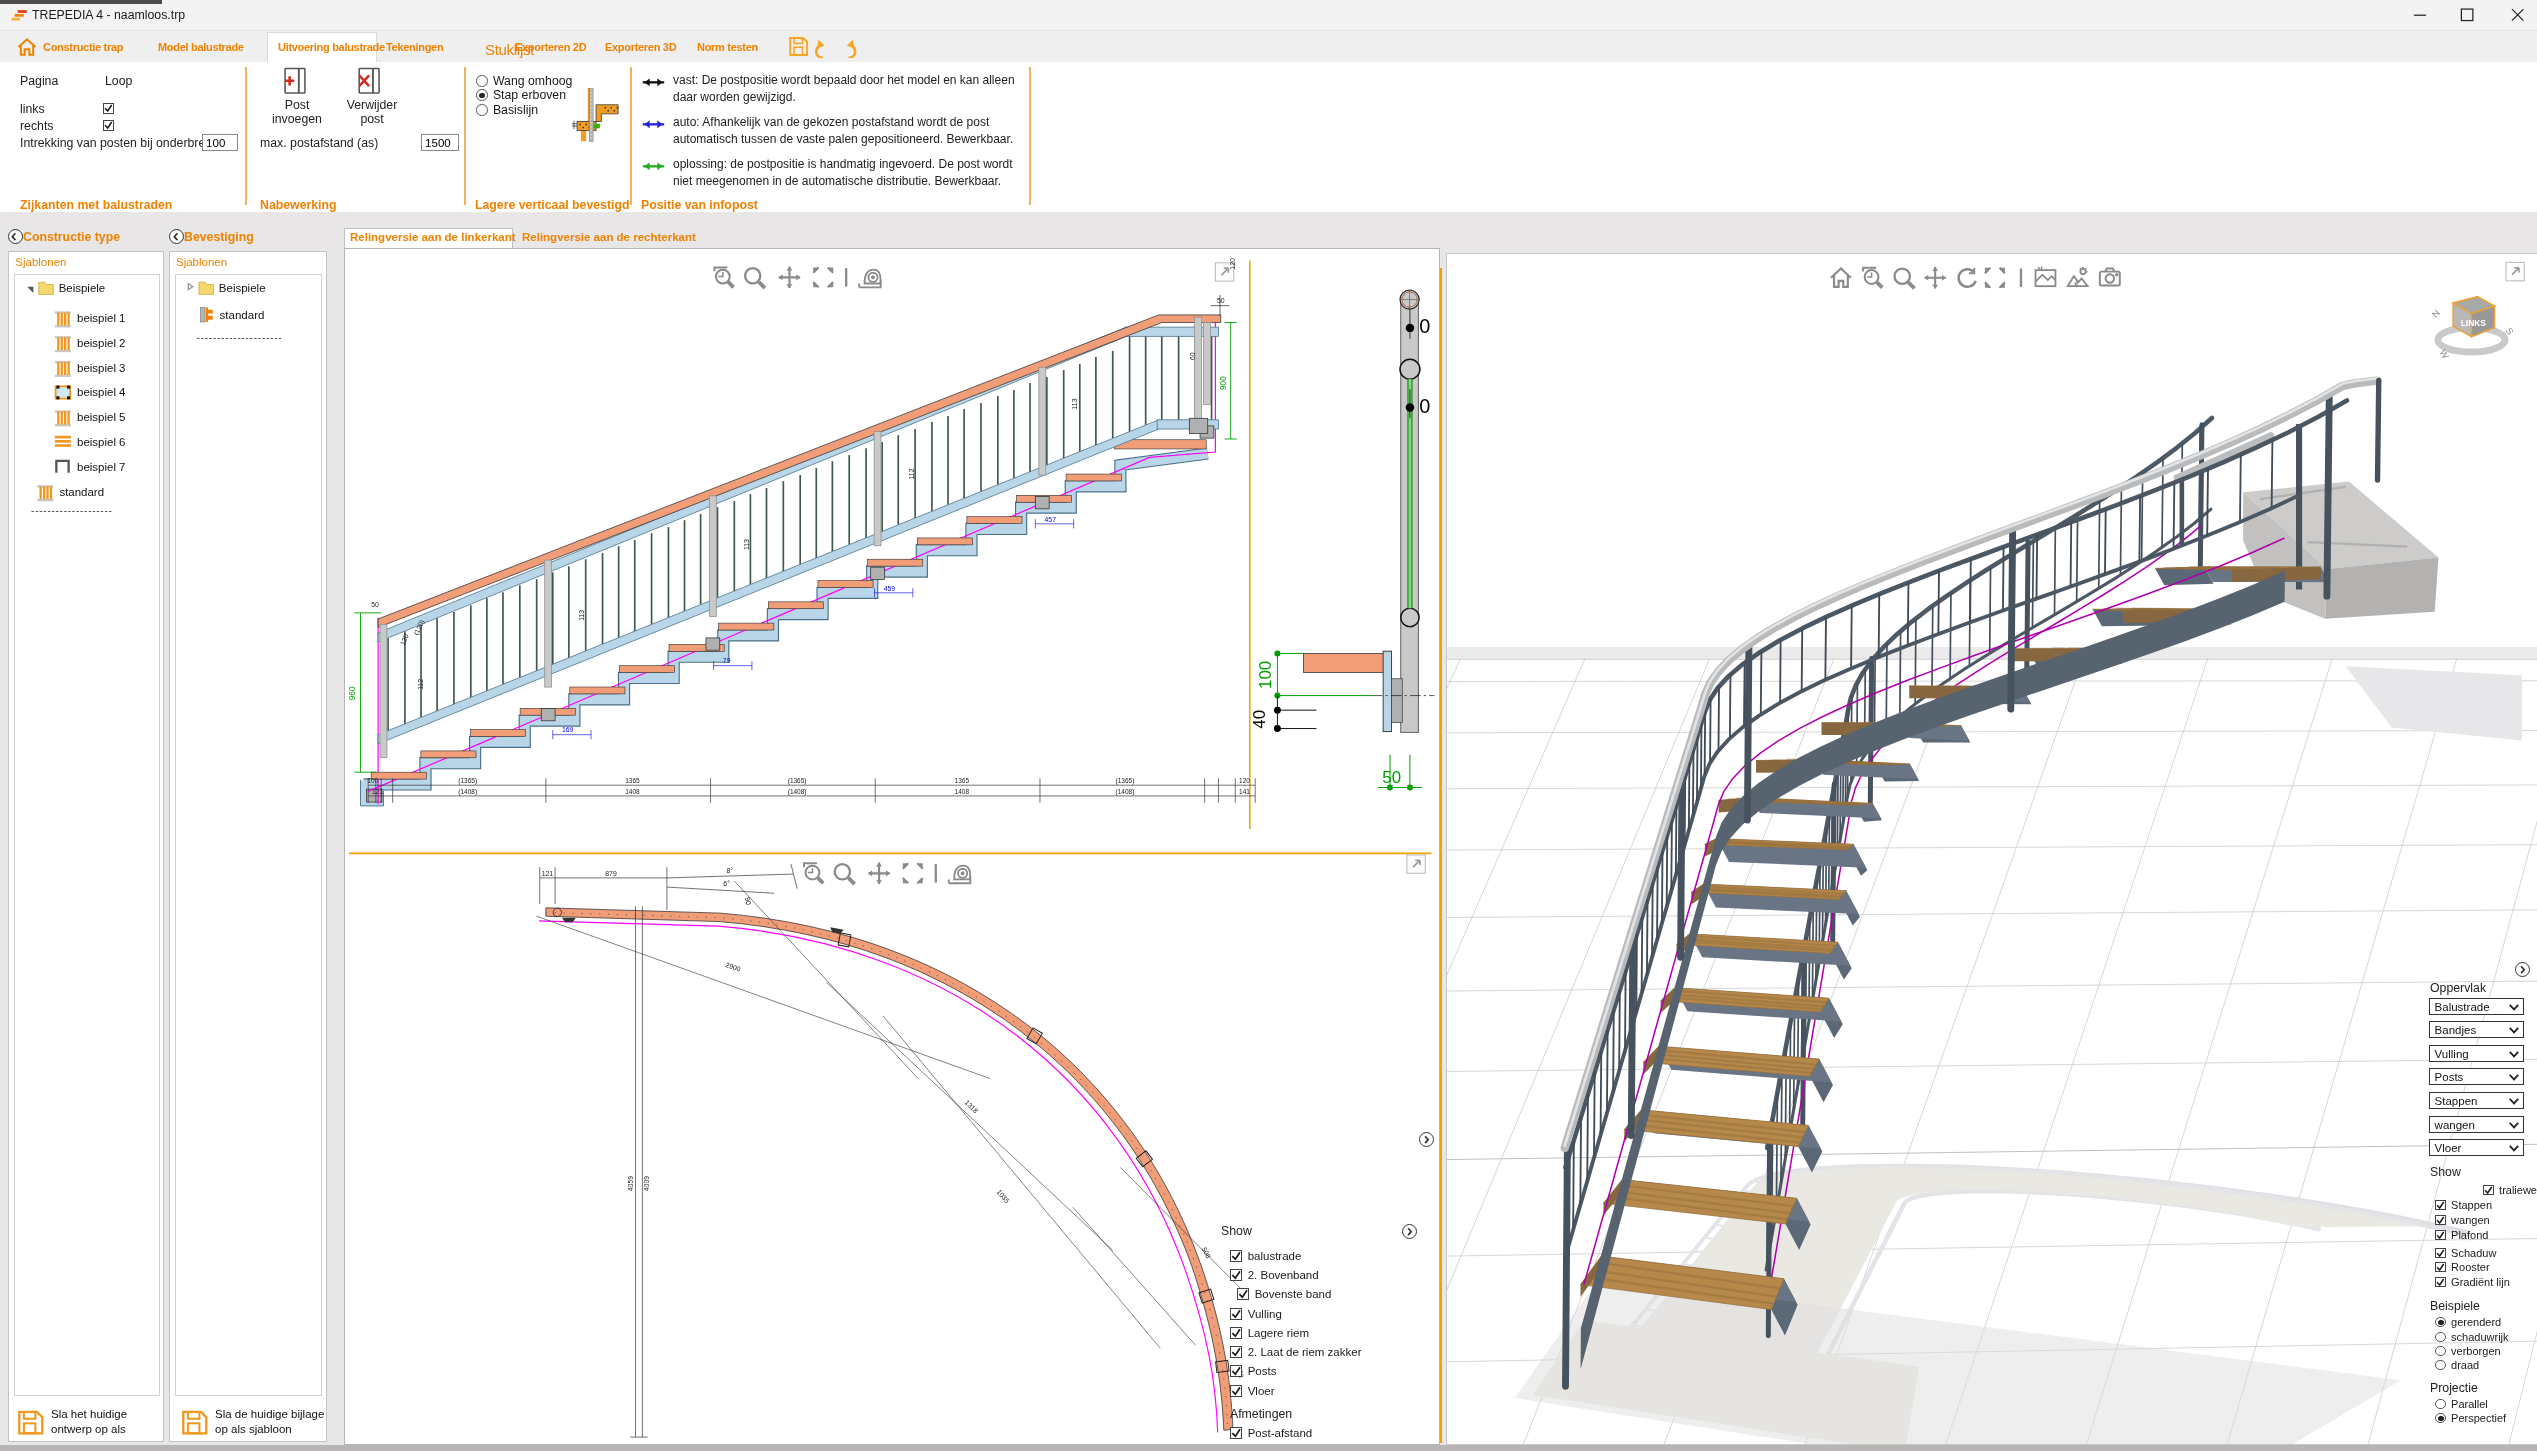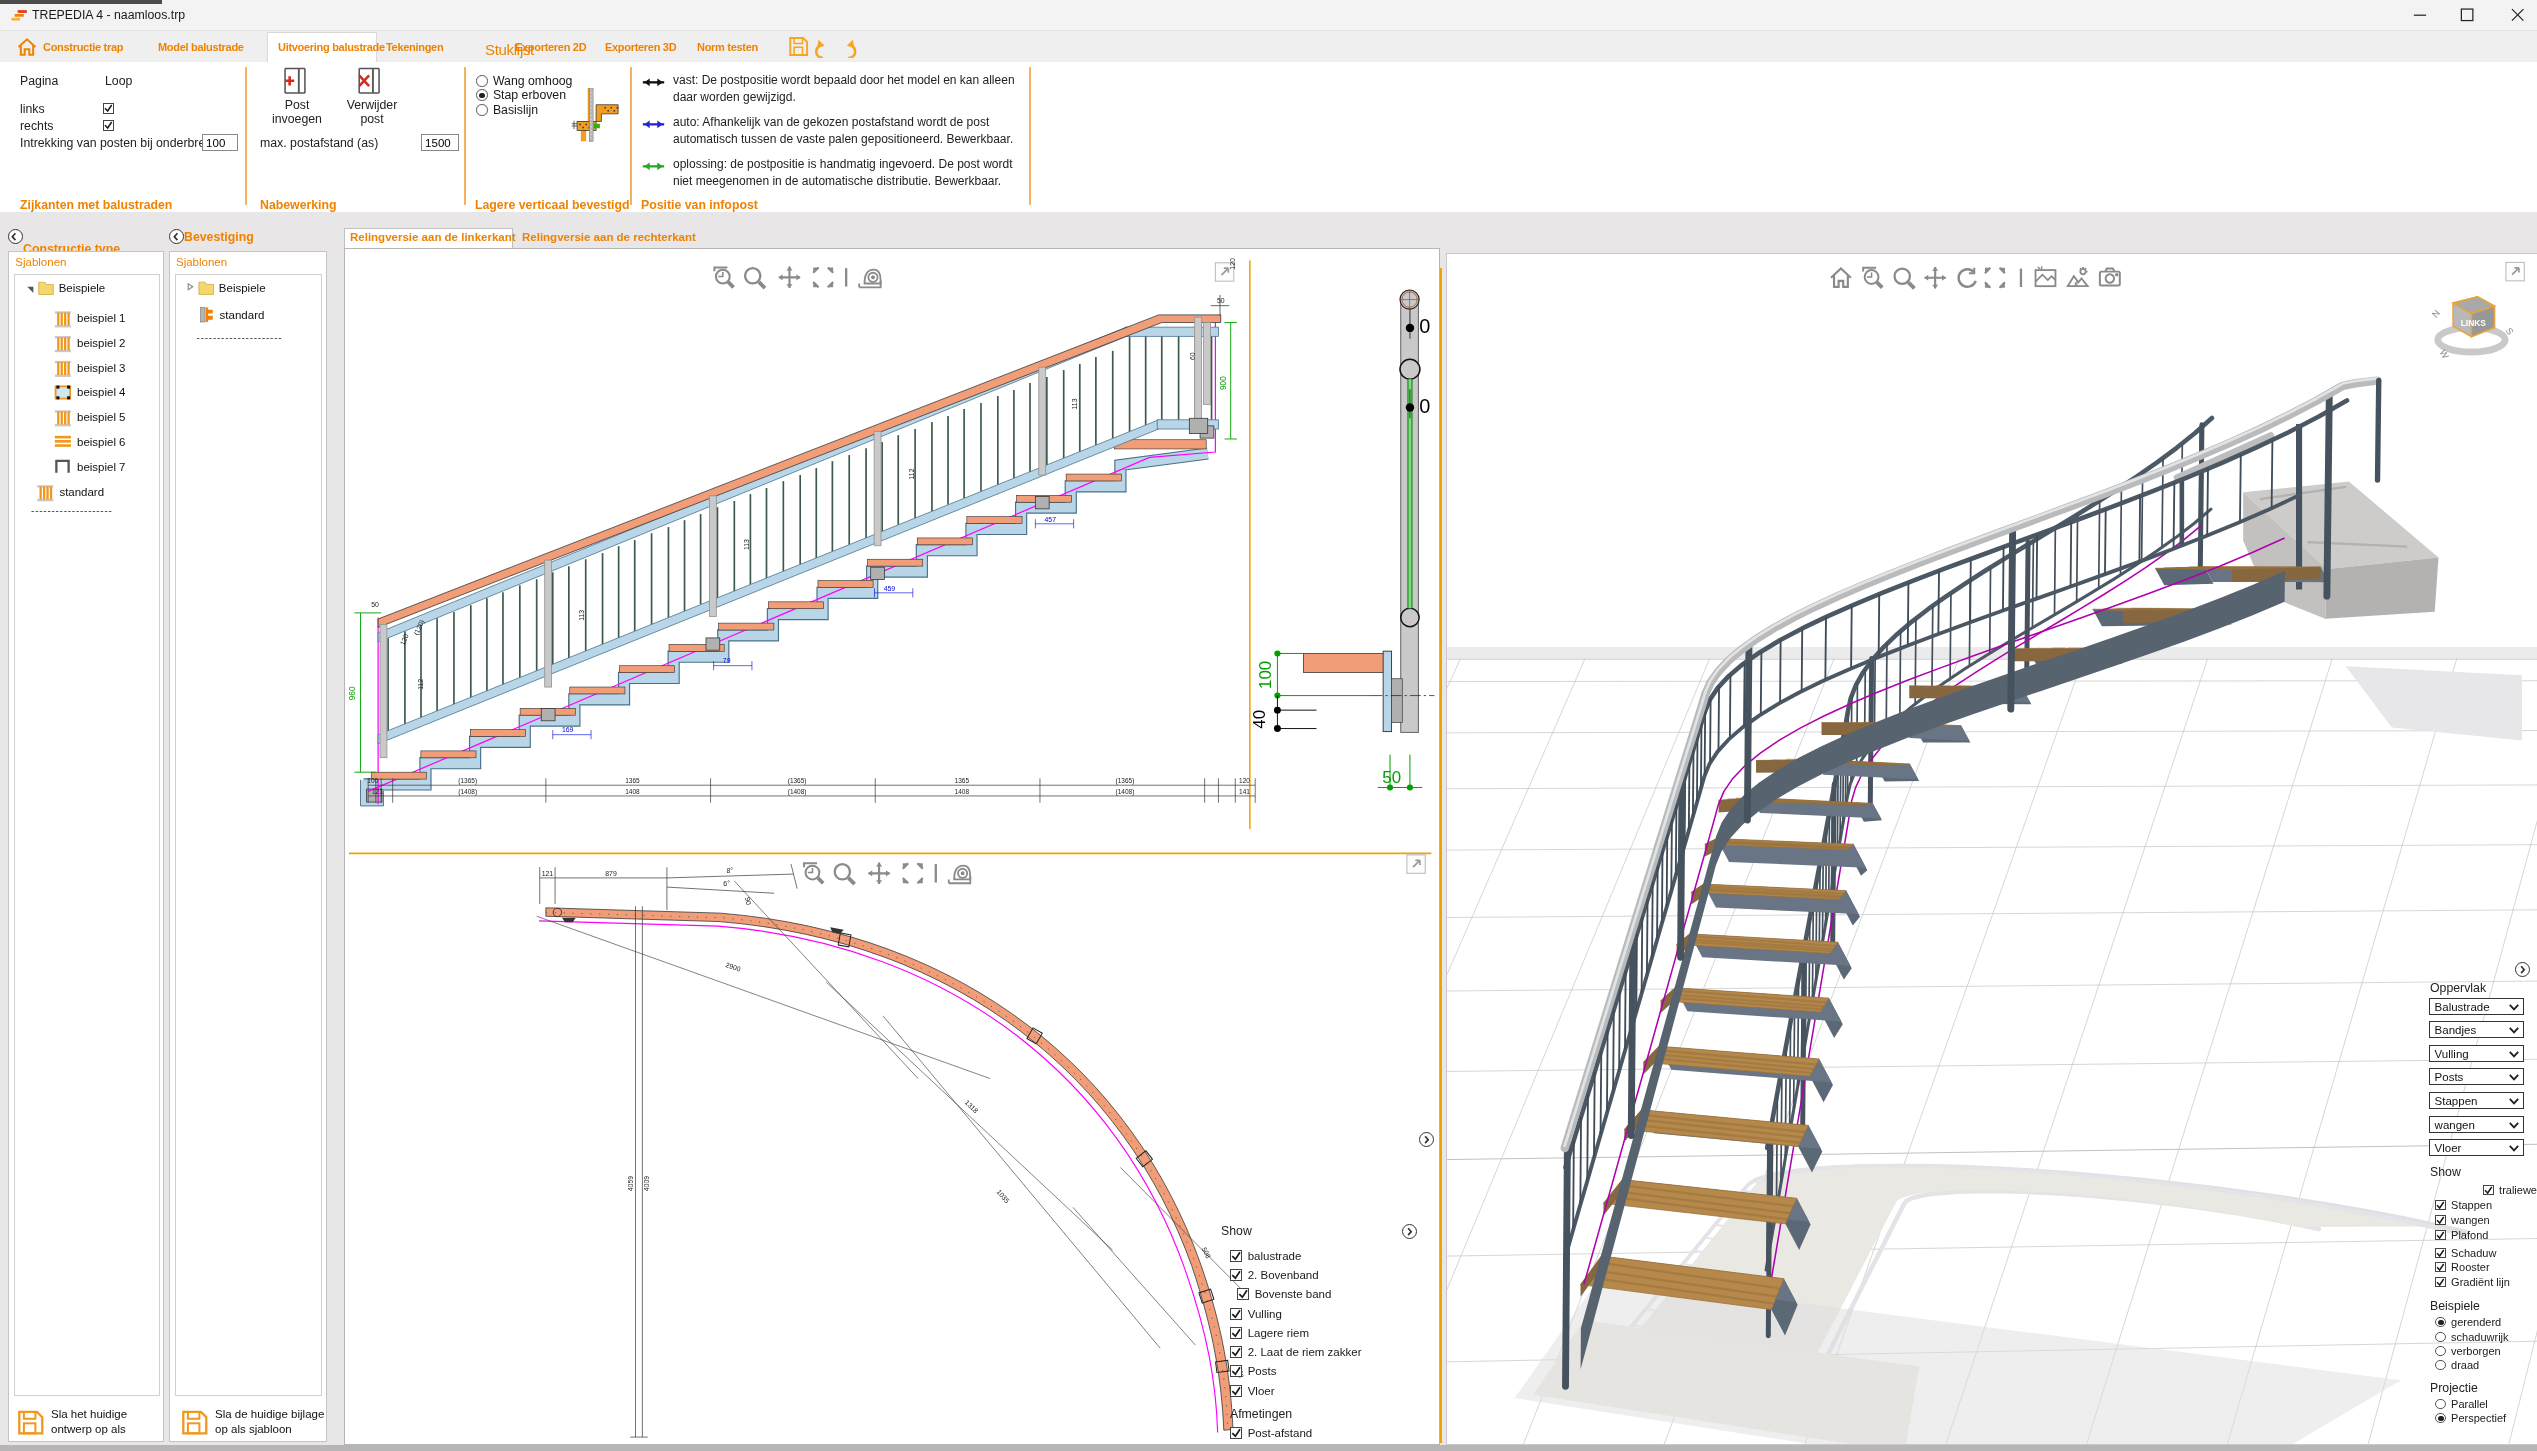--- a/index.html
+++ b/index.html
@@ -143,21 +143,21 @@
 <span class="abs" style="left:673px;top:115px;font-size:12px;color:#222;">auto: Afhankelijk van de gekozen postafstand wordt de post</span>
 <span class="abs" style="left:673px;top:132px;font-size:12px;color:#222;">automatisch tussen de vaste palen gepositioneerd. Bewerkbaar.</span>
 <span class="abs" style="left:673px;top:157px;font-size:12px;color:#222;">oplossing: de postpositie is handmatig ingevoerd. De post wordt</span>
 <span class="abs" style="left:673px;top:174px;font-size:12px;color:#222;">niet meegenomen in de automatische distributie. Bewerkbaar.</span>
 <span class="abs org" style="left:641px;top:198px;font-size:12.3px;font-weight:bold;">Positie van infopost</span>
 <div style="position:absolute;left:7.7px;top:229px;width:15.3px;height:15.3px;border:1.5px solid #333;border-radius:50%;background:#fff;">
     <svg width="15.3" height="15.3" viewBox="0 0 20 20" style="position:absolute;left:-1.5px;top:-1.5px;">
       <path d="M 11 5.5 L 7 10 L 11 14.5" fill="none" stroke="#333" stroke-width="2.2"></path>
     </svg>
   </div>
-<span class="abs org" style="left:23px;top:230px;font-size:12.3px;font-weight:bold;margin-top:12px;">Constructie type</span>
+<span class="abs org" style="left:23px;top:230px;font-size:12.3px;font-weight:bold;">Constructie type</span>
 <div class="abs" style="left:8.4px;top:251px;width:156px;height:1191px;background:#fff;border:0.8px solid #c4c4c4;"></div>
 <span class="abs org" style="left:15.3px;top:256px;font-size:11.5px;">Sjablonen</span>
 <div class="abs" style="left:13.8px;top:274px;width:146px;height:1122px;background:#fff;border:0.8px solid #d0d0d0;"></div>
 <div style="position:absolute;left:169px;top:229px;width:15.3px;height:15.3px;border:1.5px solid #333;border-radius:50%;background:#fff;">
     <svg width="15.3" height="15.3" viewBox="0 0 20 20" style="position:absolute;left:-1.5px;top:-1.5px;">
       <path d="M 11 5.5 L 7 10 L 11 14.5" fill="none" stroke="#333" stroke-width="2.2"></path>
     </svg>
   </div>
 <span class="abs org" style="left:184px;top:230px;font-size:12.3px;font-weight:bold;">Bevestiging</span>
 <div class="abs" style="left:169px;top:251px;width:158px;height:1191px;background:#fff;border:0.8px solid #c4c4c4;"></div>

